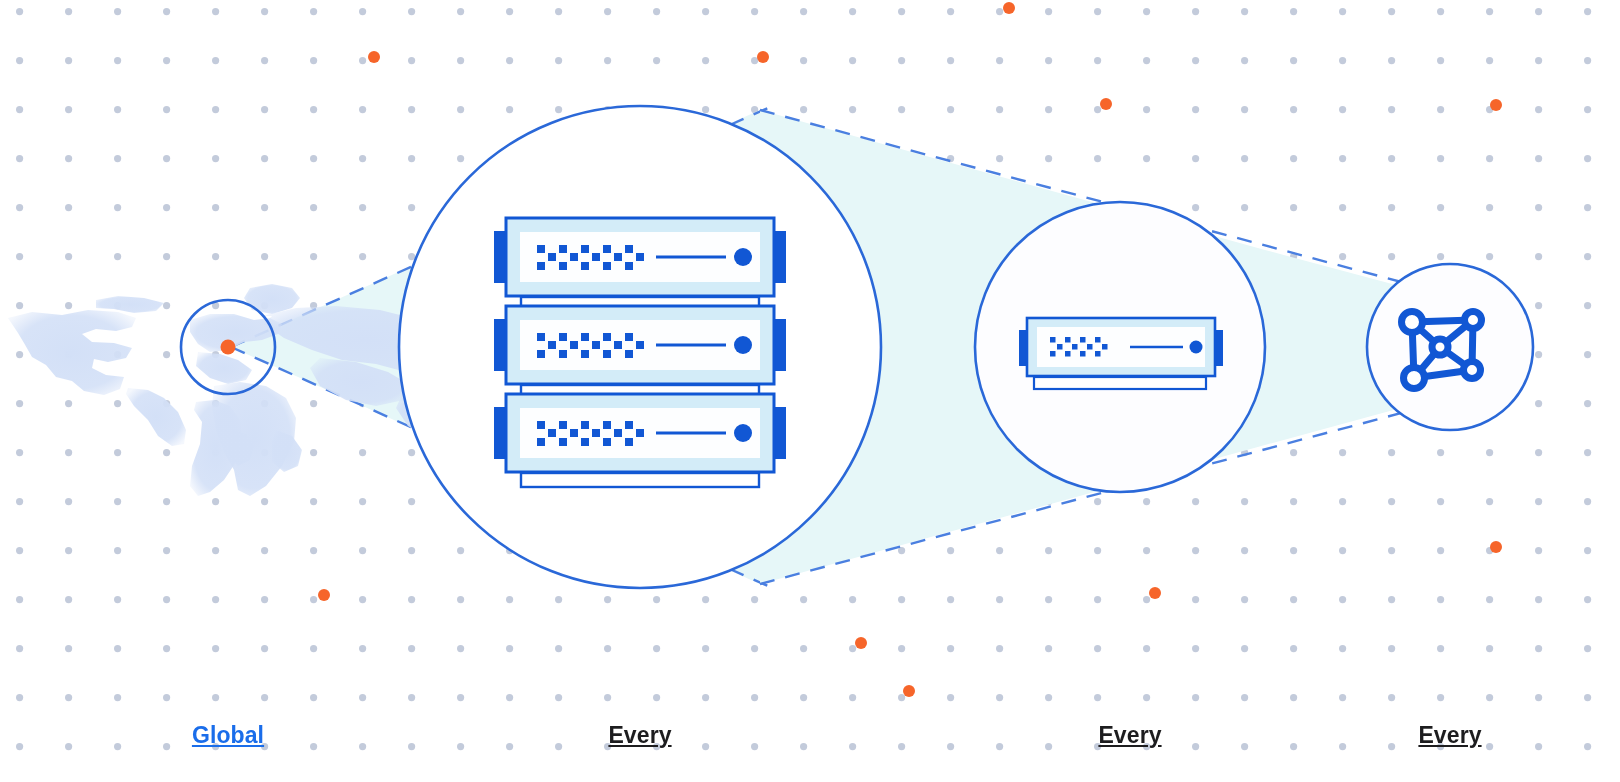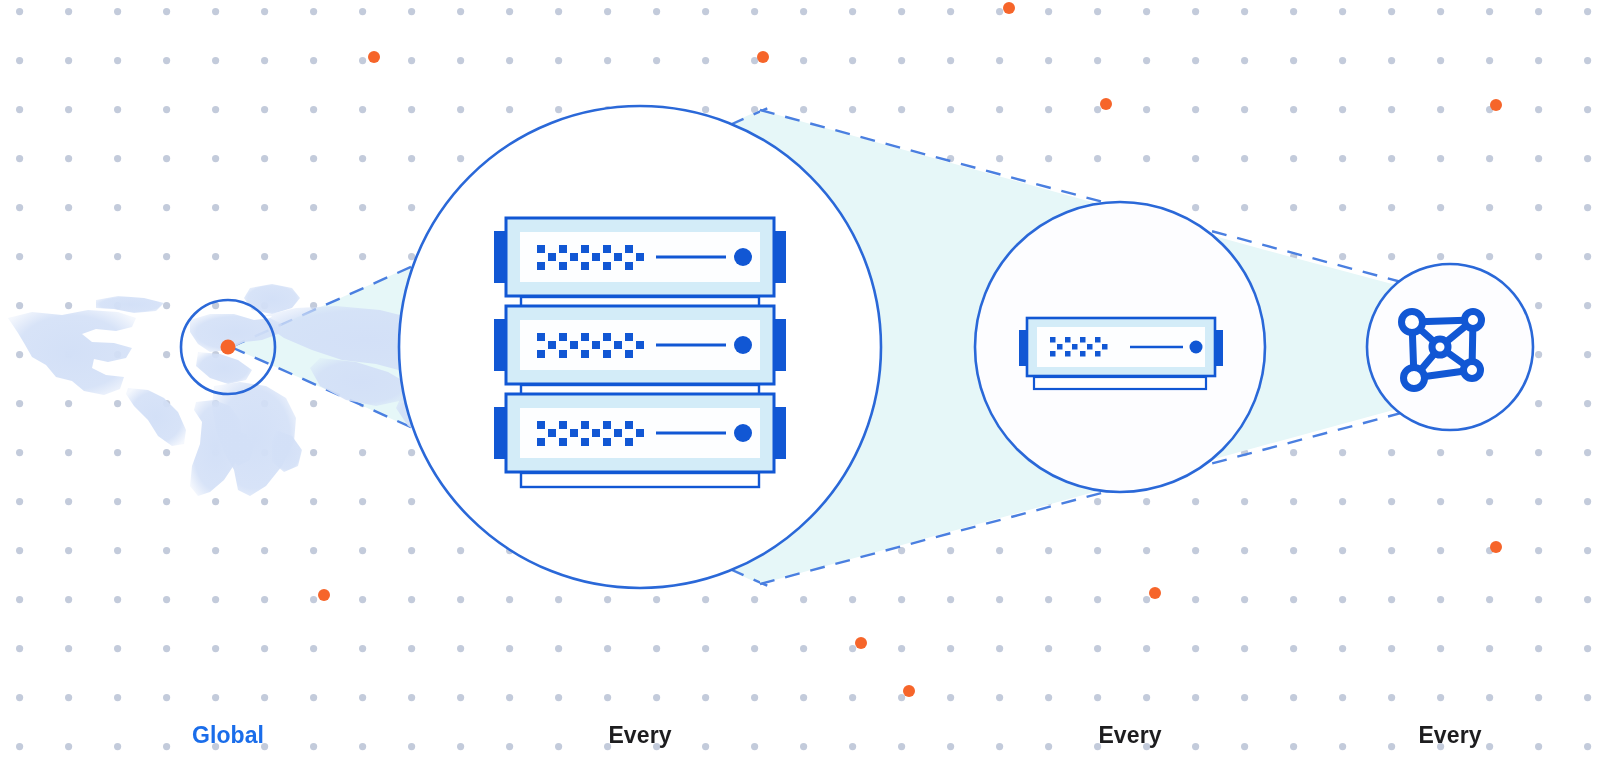--- a/index.html
+++ b/index.html
@@ -29,21 +29,21 @@
     text-align: center;
     font-family: "Liberation Sans", sans-serif;
     font-size: 23px;
     font-weight: 700;
     line-height: 1.18;
     letter-spacing: 0.1px;
     white-space: pre;
   }
   .label.dark { color: #1d1d1f; }
   .label.blue { color: #1a6dea; }
-  .label-line { display: block; }
+  .label-line { display: block; text-decoration: underline; }
 </style>
 </head>
 <body>
 
 <div id="stage">
 
   <svg id="scene" viewBox="0 0 1620 782" xmlns="http://www.w3.org/2000/svg">
 
     <defs>
       <pattern id="dotgrid" x="16" y="8" width="49" height="49" patternUnits="userSpaceOnUse">

